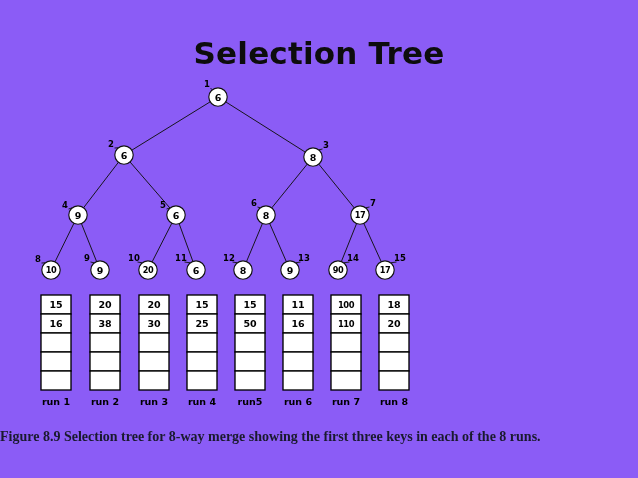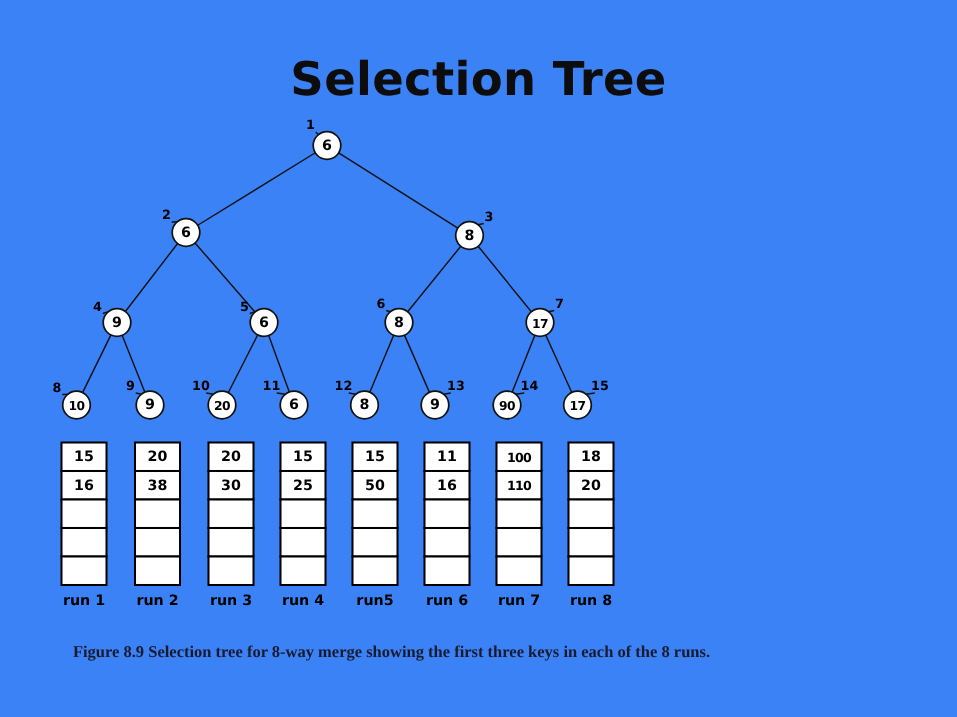--- a/index.html
+++ b/index.html
@@ -14,21 +14,21 @@
     position: relative;
     overflow: hidden;
     font-family: "Liberation Sans", sans-serif;
     color: #000000;
   }
   #slide {
     position: absolute;
     left: 0; top: 0;
     width: 638px;
     height: 478px;
-    background: #3b82f6;
+    background: #8b5cf6;
   }
   #page-title {
     position: absolute;
     left: 0;
     top: 35px;
     width: 638px;
     text-align: center;
     font-family: "DejaVu Sans", sans-serif;
     font-weight: bold;
     font-size: 31px;
@@ -108,21 +108,21 @@
     dominant-baseline: central;
   }
   #figure-caption {
     position: absolute;
     left: 0;
     top: 429px;
     width: 522px;
     text-align: center;
     font-family: "Liberation Serif", "DejaVu Serif", serif;
     font-weight: bold;
-    font-size: 11px;
+    font-size: 14px;
     color: #1a1a2e;
     white-space: nowrap;
   }
 </style>
 </head>
 <body>
 
 <div id="slide">
 
   <div id="page-title">Selection Tree</div>

